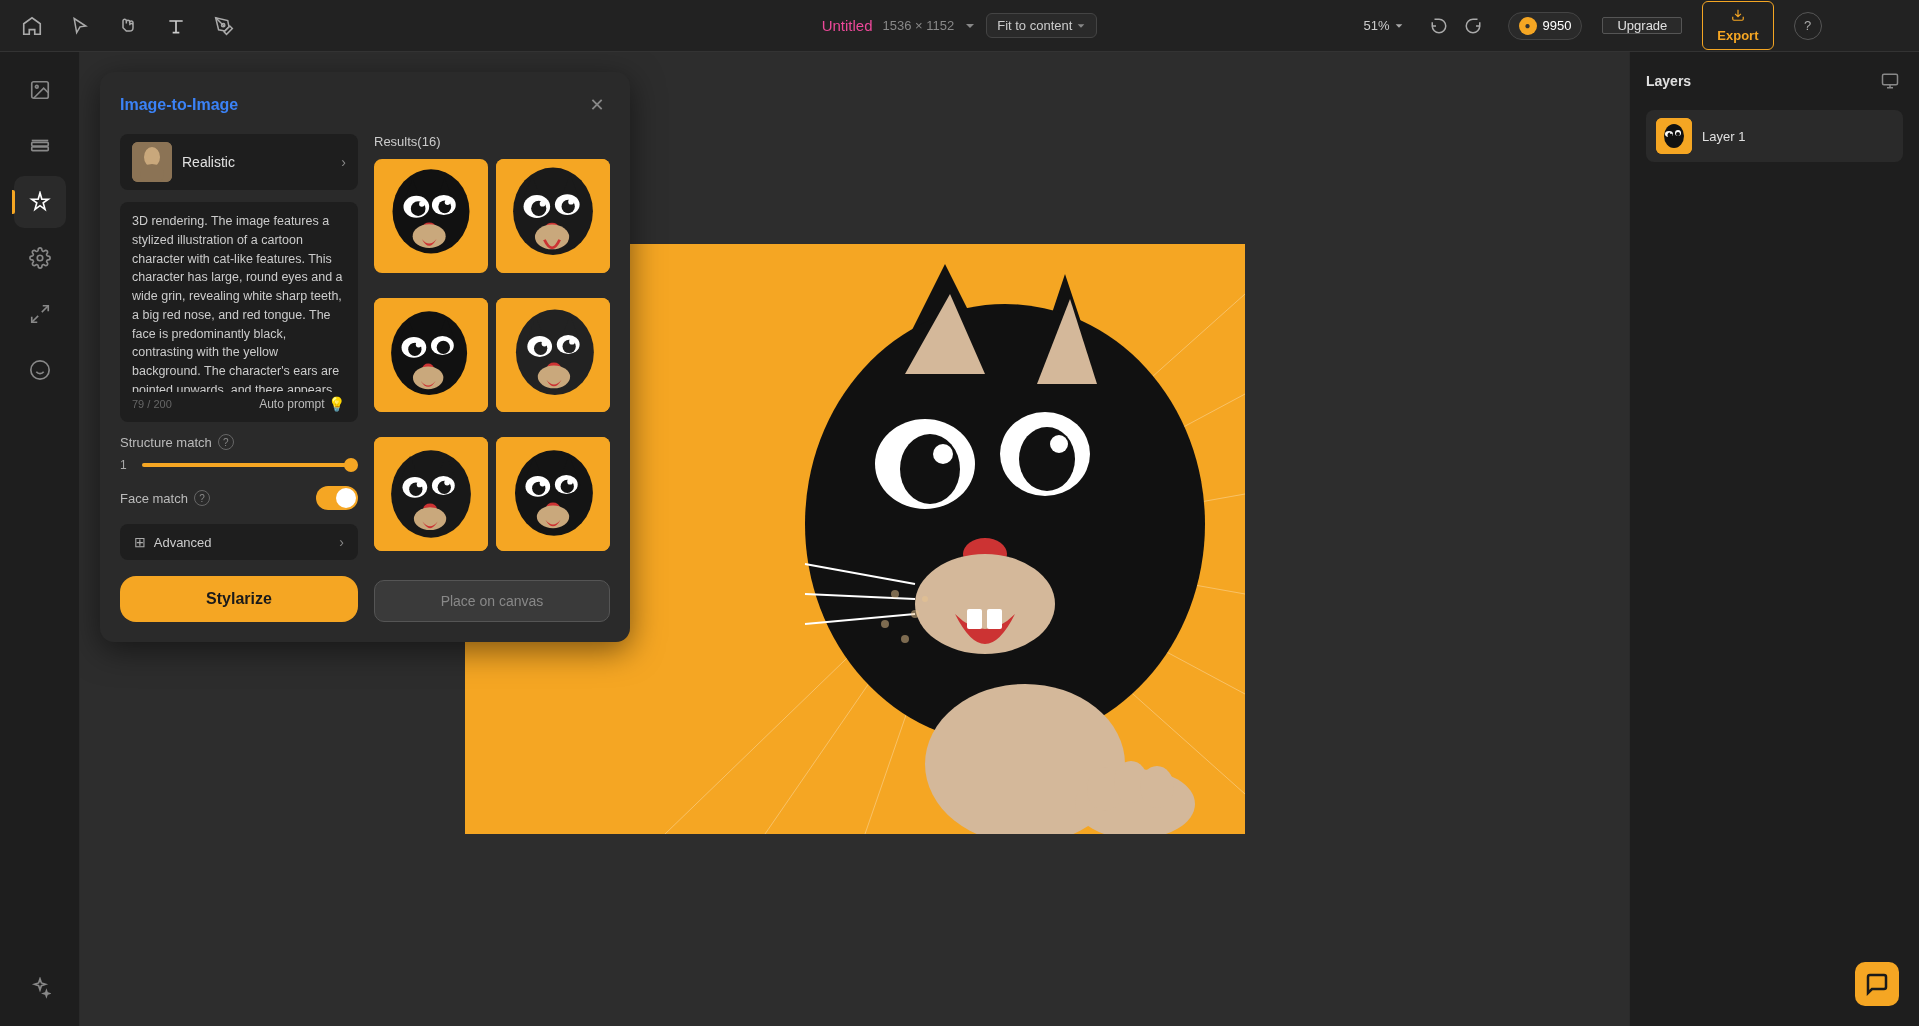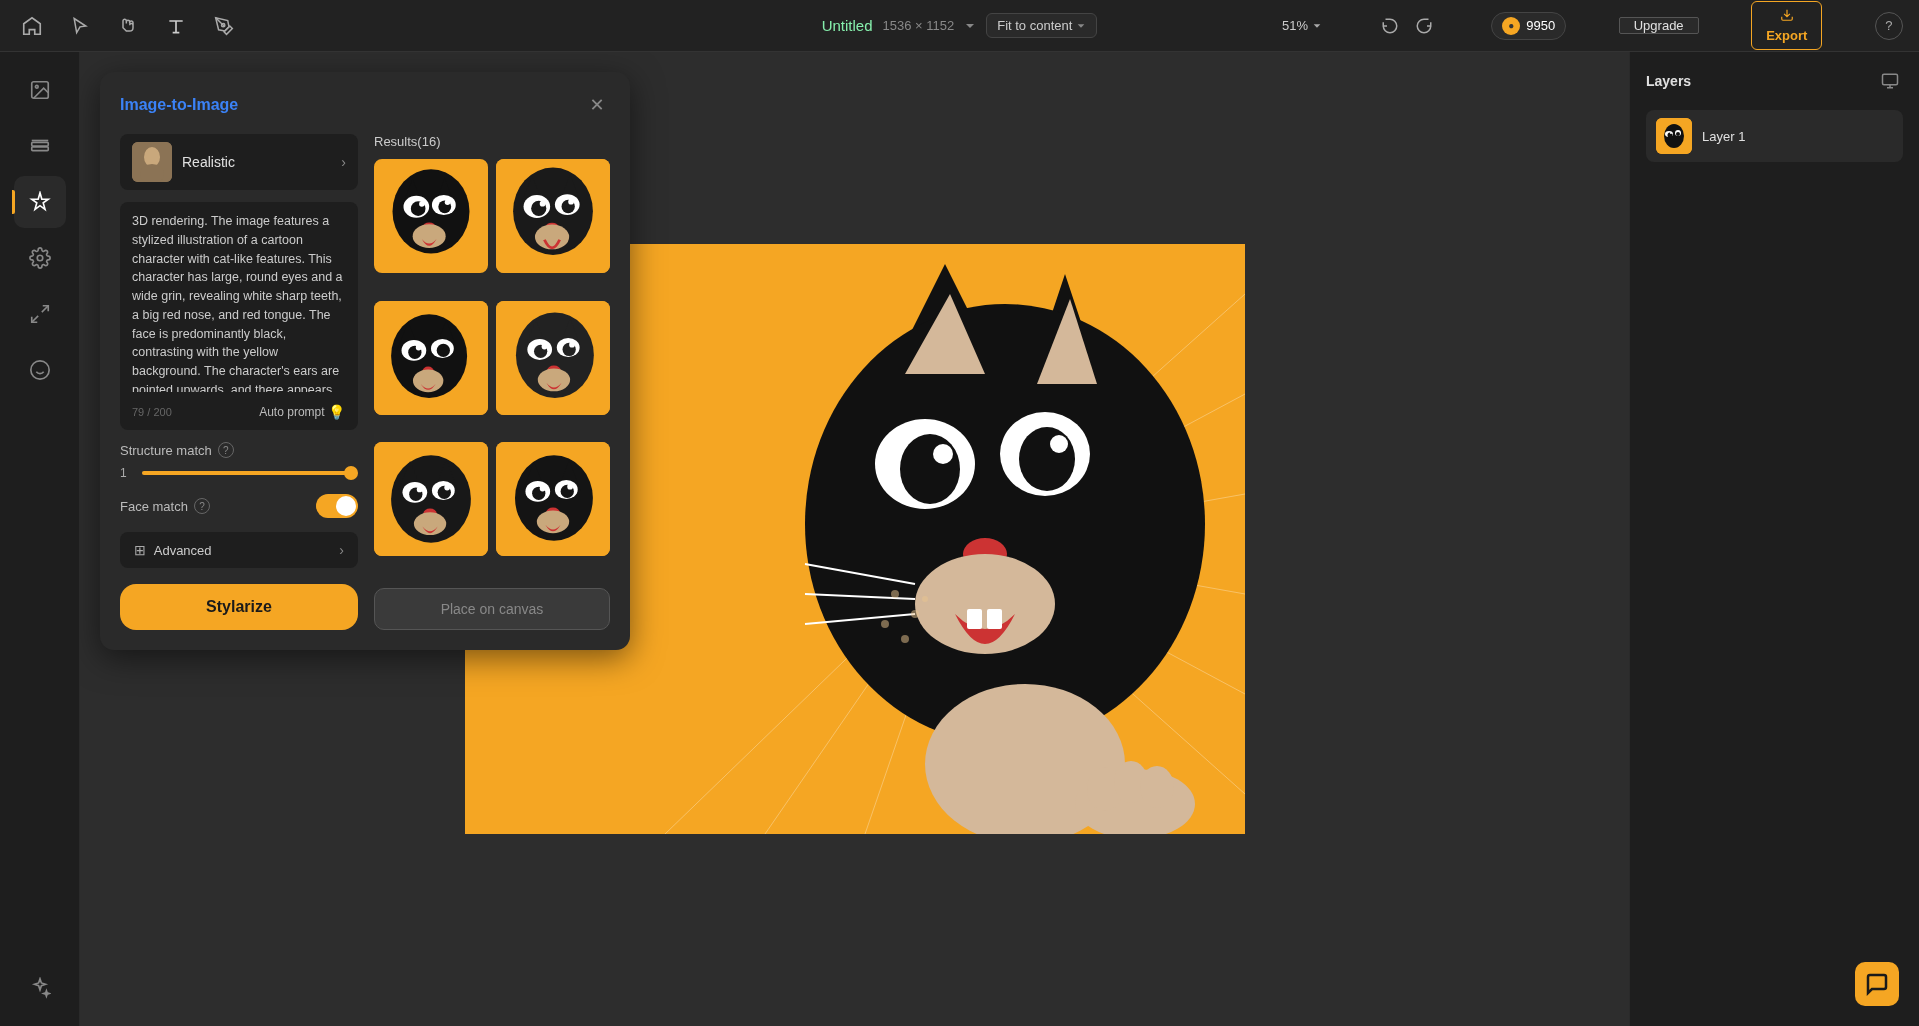--- a/index.html
+++ b/index.html
@@ -35,40 +35,40 @@
       align-items: center;
       gap: 10px;
       flex: 1;
       justify-content: center;
     }
     .topbar-right {
       display: flex;
       align-items: center;
       gap: 20px;
       flex: 1;
-      justify-content: space-between;
+      justify-content: center;
     }
     .home-icon-btn {
       width: 32px; height: 32px;
       display: flex; align-items: center; justify-content: center;
       cursor: pointer;
       color: #aaa;
       font-size: 18px;
     }
     .tool-btn {
       width: 32px; height: 32px;
       display: flex; align-items: center; justify-content: center;
       cursor: pointer;
       color: #ccc;
       font-size: 18px;
       border-radius: 4px;
     }
     .canvas-title {
       font-size: 15px;
-      color: #86efac;
+      color: #ec4899;
       font-weight: 500;
     }
     .canvas-size {
       font-size: 13px;
       color: #888;
     }
     .fit-btn {
       background: #2a2a2a;
       border: 1px solid #444;
       border-radius: 6px;
@@ -308,21 +308,21 @@
       font-size: 12.5px;
       color: #ccc;
       line-height: 1.5;
       max-height: 180px;
       overflow: hidden;
     }
     .prompt-footer {
       display: flex;
       justify-content: space-between;
       align-items: center;
-      margin-top: 12px;
+      margin-top: 4px;
     }
     .char-count {
       font-size: 11px;
       color: #666;
     }
     .auto-prompt-btn {
       display: flex;
       align-items: center;
       gap: 4px;
       font-size: 12px;

